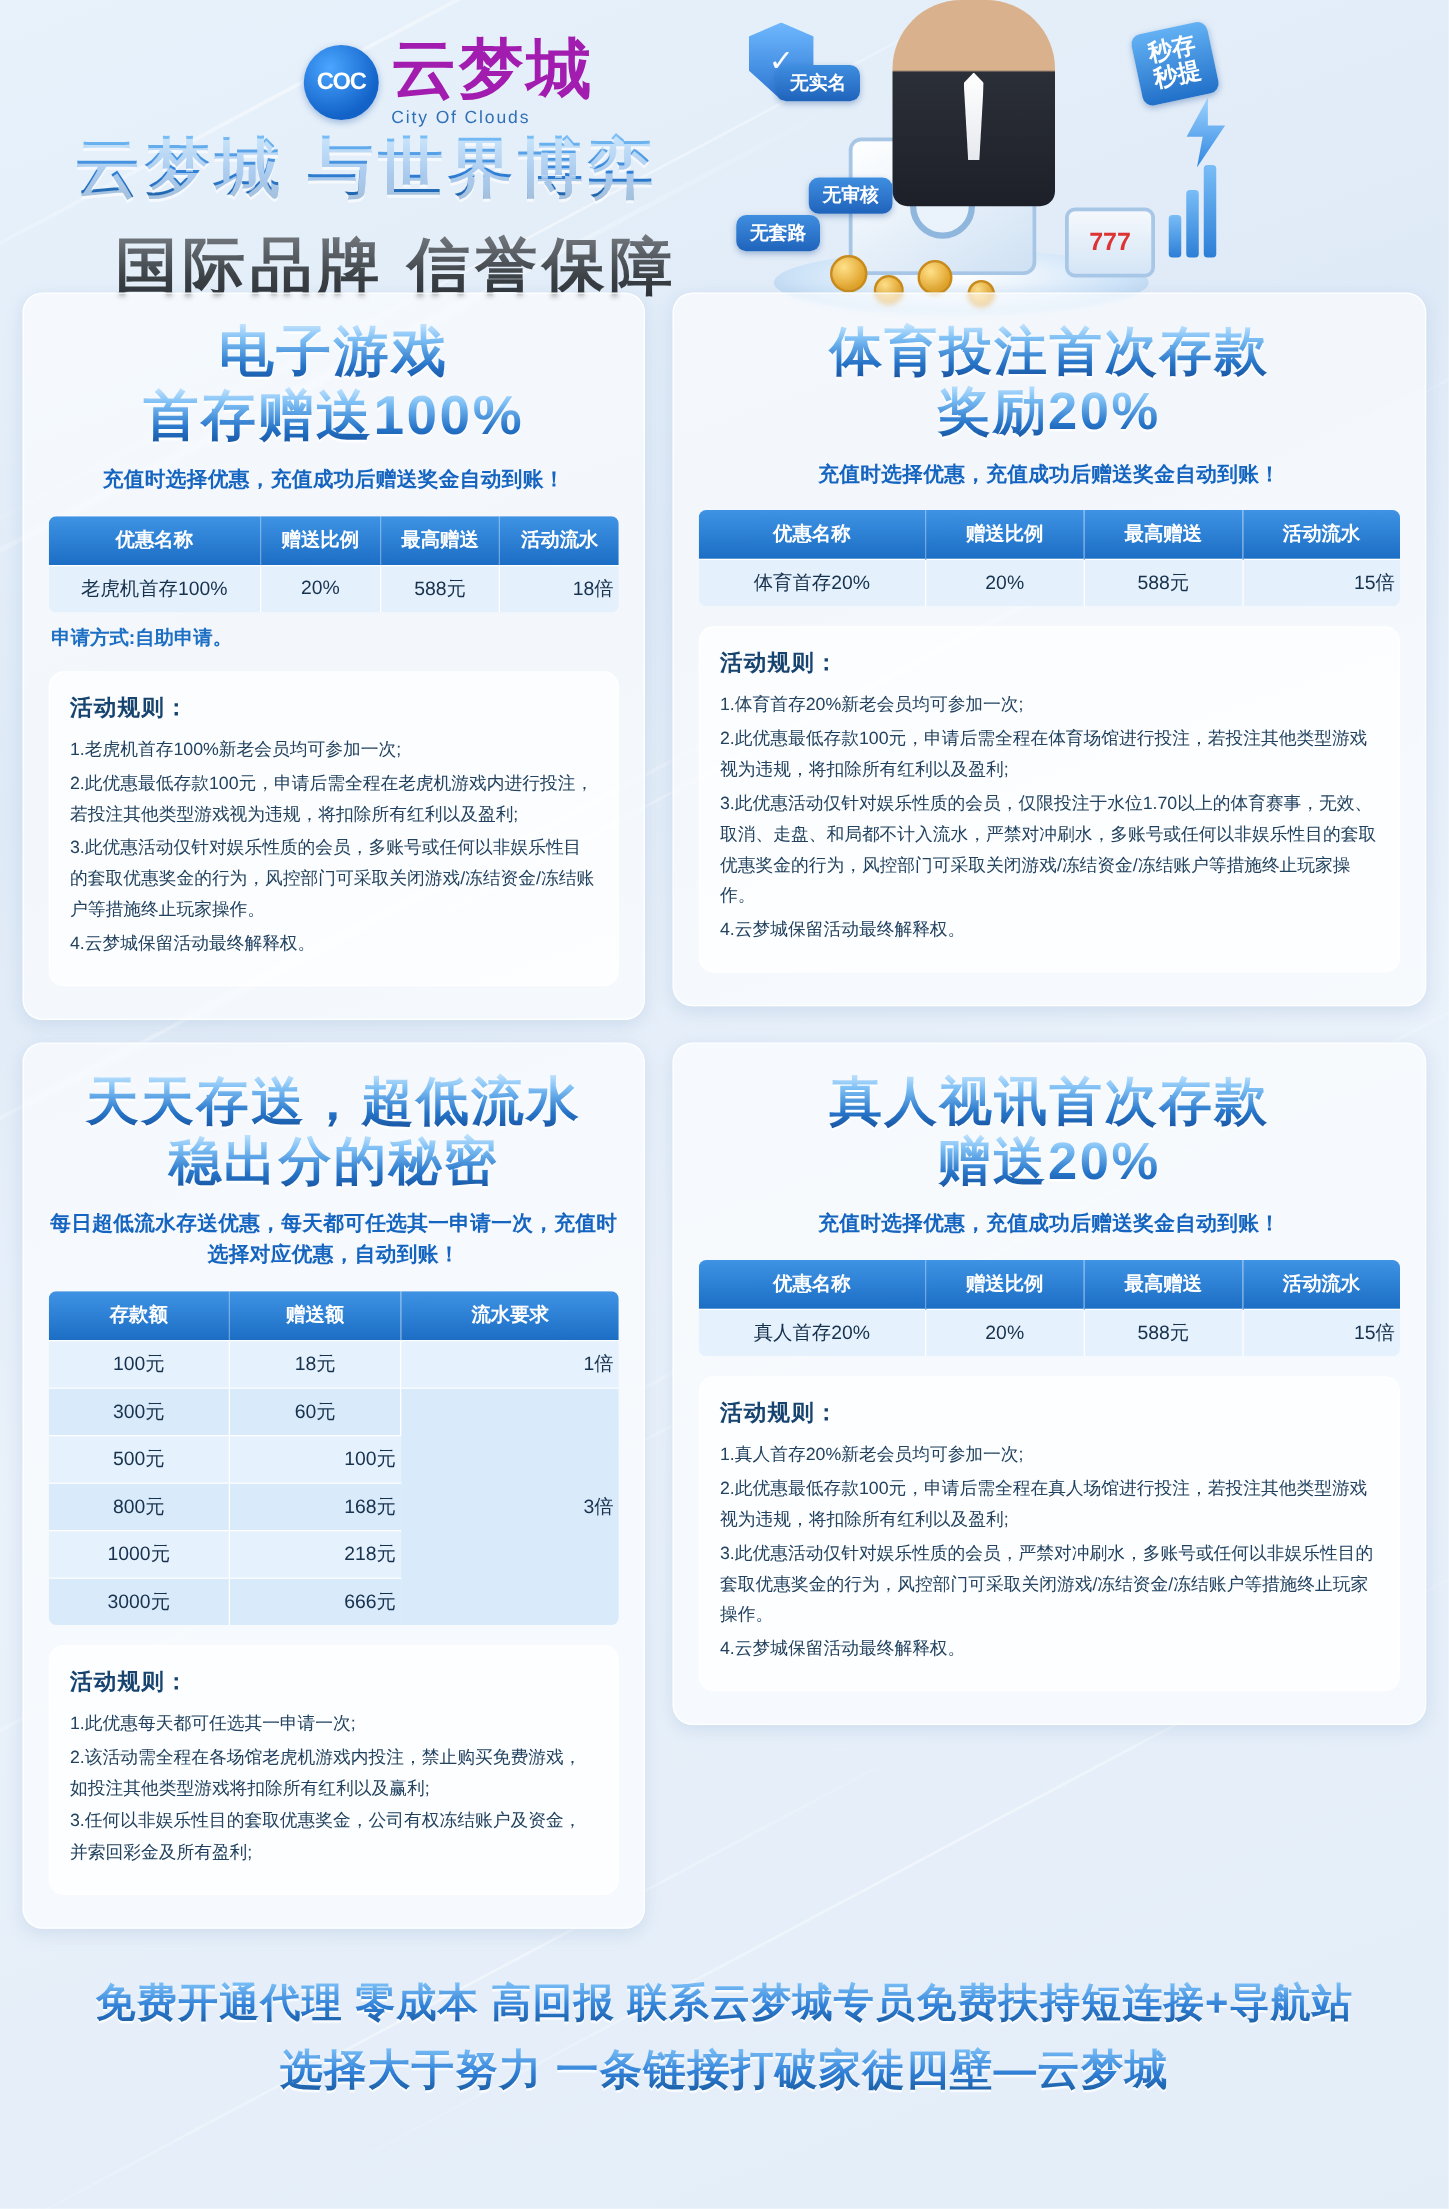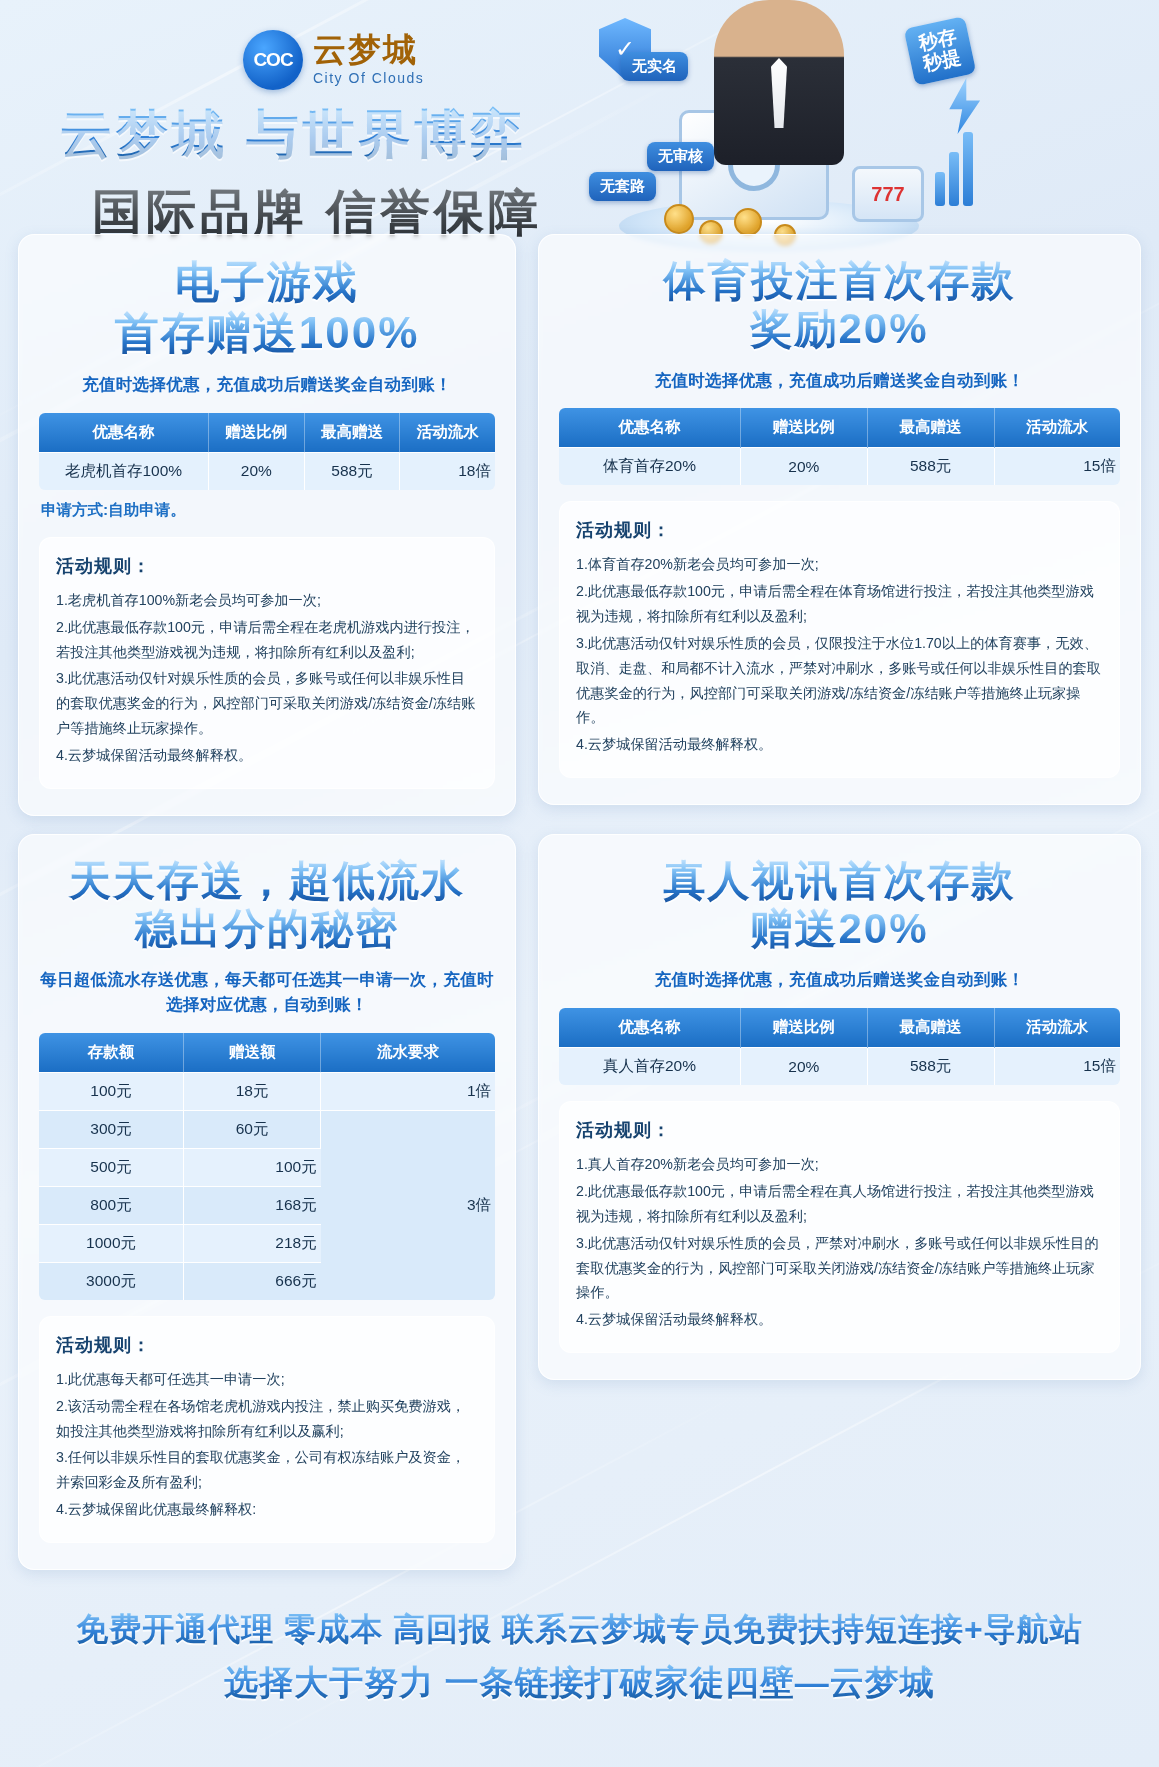--- a/index.html
+++ b/index.html
@@ -36,21 +36,21 @@
     display:flex; align-items:center; gap:10px;
   }
   .logo-mark {
     width:60px;height:60px;border-radius:50%;
     background: radial-gradient(circle at 35% 30%, #4aa6ff, #1262c8 70%);
     color:#fff; font-weight:bold; font-size:19px;
     display:flex;align-items:center;justify-content:center;
     letter-spacing:-1px;
     box-shadow:0 2px 6px rgba(20,80,160,.35);
   }
-  .logo-cn { font-size:33px; font-weight:bold; color:#a16207; letter-spacing:2px; line-height:1;font-family:Liberation Serif, serif; }
+  .logo-cn { font-size:52px; font-weight:bold; color:#a21caf; letter-spacing:2px; line-height:1; }
   .logo-en { font-size:14px; color:#2f6fb5; letter-spacing:1.5px; margin-top:3px;}
   .headline1 {
     position:absolute; left:60px; top:100px;
     font-size:52px; font-weight:bold; letter-spacing:4px;
     background: linear-gradient(180deg,#8fd0ff 0%, #2f7fd6 55%, #14528f 100%);
     -webkit-background-clip:text; background-clip:text; color:transparent;
     text-shadow:0 2px 0 rgba(255,255,255,.6);
   }
   .headline2 {
     position:absolute; left:92px; top:180px;
@@ -354,21 +354,20 @@
           <td>3000元</td>
           <td>666元</td>
         </tr>
       </tbody>
     </table>
     <div class="rules">
       <h4>活动规则：</h4>
       <p>1.此优惠每天都可任选其一申请一次;</p>
       <p>2.该活动需全程在各场馆老虎机游戏内投注，禁止购买免费游戏，如投注其他类型游戏将扣除所有红利以及赢利;</p>
       <p>3.任何以非娱乐性目的套取优惠奖金，公司有权冻结账户及资金，并索回彩金及所有盈利;</p>
-      <p>4.云梦城保留此优惠最终解释权:</p>
     </div>
   </div>
 
   <div class="card right">
     <div class="title t-md">真人视讯首次存款</div>
     <div class="title t-md">赠送20%</div>
     <div class="subtitle">充值时选择优惠，充值成功后赠送奖金自动到账！</div>
     <table>
       <thead>
           <tr>

